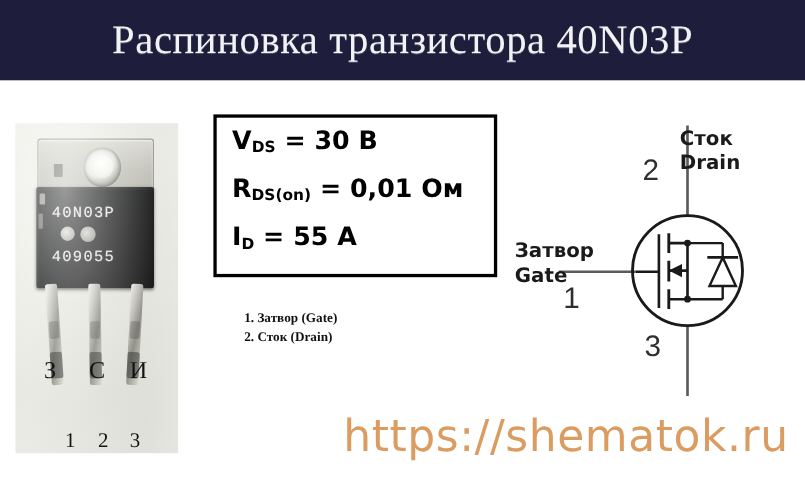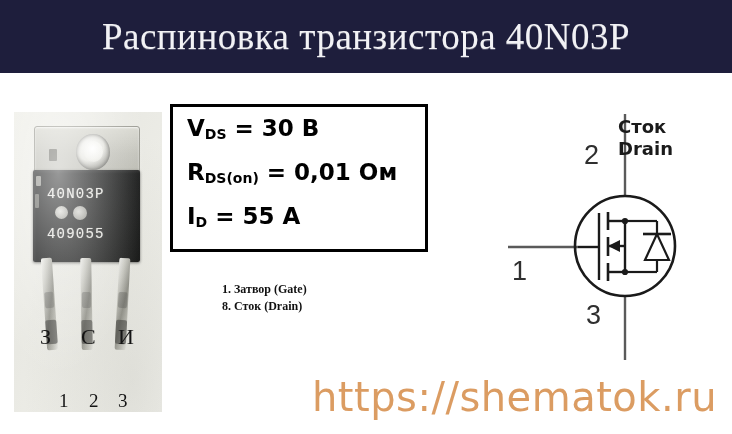--- a/index.html
+++ b/index.html
@@ -107,21 +107,21 @@
   .pin-num{
     position:absolute;font-family:"Liberation Serif","DejaVu Serif",serif;
     font-size:19px;color:#141414;
   }
   .pn1{left:59px;top:390px;}
   .pn2{left:89px;top:390px;}
   .pn3{left:118px;top:390px;}
 
   
   .specbox{
-    position:absolute;left:170px;top:104px;width:258px;height:148px;
+    position:absolute;left:194px;top:104px;width:258px;height:148px;
     border:3px solid #000;background:#fff;
     box-sizing:border-box;
     padding:10px 0 0 14px;
   }
   .specline{
     font-family:"DejaVu Sans","Liberation Sans",sans-serif;
     font-weight:bold;font-size:23px;color:#000;
     line-height:1;margin-bottom:21px;white-space:nowrap;
   }
   .specline sub{font-size:14px;font-weight:bold;vertical-align:baseline;position:relative;top:3px;}
@@ -217,21 +217,21 @@
       <span>= 0,01 Ом</span>
     </div>
     <div class="specline">
       <span>I</span><sub>D</sub>
       <span>= 55 A</span>
     </div>
   </div>
 
   <div class="pinlist">
     <div>1. Затвор (Gate)</div>
-    <div>8. Сток (Drain)</div>
+    <div>2. Сток (Drain)</div>
   </div>
 
   <div class="schem">
     <svg width="256" height="260" viewBox="0 0 256 260">
 
       <line x1="159" y1="6" x2="159" y2="88" stroke="#5a5a5a" stroke-width="2.4"></line>
 
       <line x1="159" y1="188" x2="159" y2="252" stroke="#5a5a5a" stroke-width="2.4"></line>
 
       <line x1="42" y1="139" x2="112" y2="139" stroke="#5a5a5a" stroke-width="2.4"></line>
@@ -263,20 +263,22 @@
       <line x1="159" y1="164" x2="191" y2="164" stroke="#1a1a1a" stroke-width="2.2"></line>
       <line x1="191" y1="164" x2="191" y2="152" stroke="#1a1a1a" stroke-width="2.2"></line>
 
       <polygon points="191,126 179,152 203,152" fill="none" stroke="#1a1a1a" stroke-width="2.2"></polygon>
 
       <line x1="177" y1="126" x2="205" y2="126" stroke="#1a1a1a" stroke-width="2.6"></line>
     </svg>
 
     <div class="lbl lbl-drain">Сток
 Drain</div>
+    <div class="lbl lbl-gate">Затвор
+Gate</div>
 
     <div class="num num2">2</div>
     <div class="num num1">1</div>
     <div class="num num3">3</div>
   </div>
 
   <div class="watermark">https://shematok.ru</div>
 
 </div>
 

